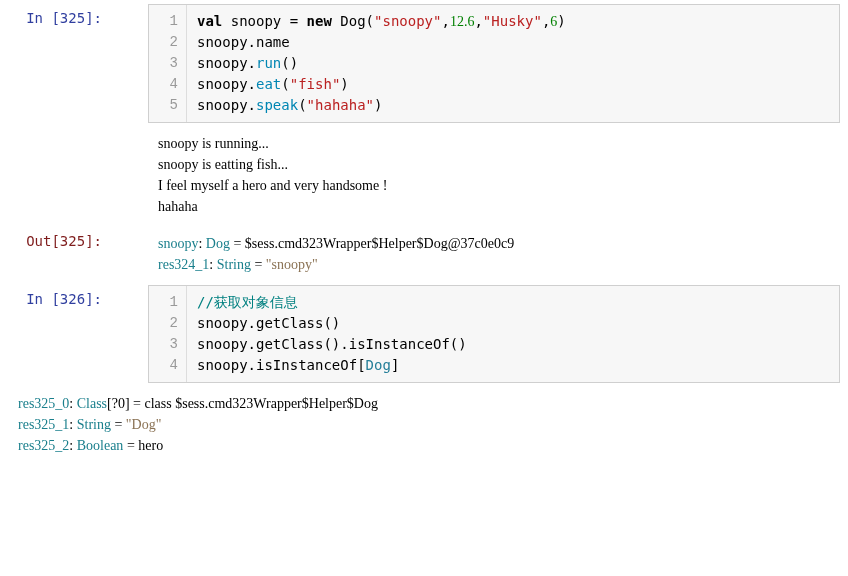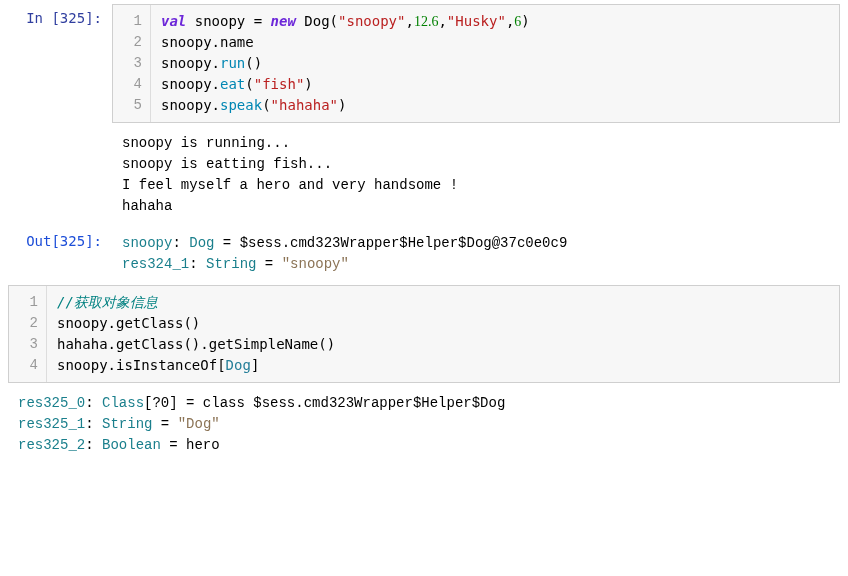--- a/index.html
+++ b/index.html
@@ -3,30 +3,30 @@
   <meta charset="utf-8">
   <style>
     * { margin: 0; padding: 0; box-sizing: border-box; }
     body {
       font-family: Consolas, Monaco, 'Courier New', monospace;
       font-size: 14px;
       background: #fff;
       width: 848px;
       padding: 4px 8px;
     }
-    .cell { display: flex; margin-bottom: 4px; }
+    .cell { display: flex; margin-bottom: 4px; gap: 36px; }
     .prompt {
       flex: 0 0 104px;
       text-align: right;
       padding: 6px 10px 6px 0;
       font-family: Consolas, Monaco, monospace;
       font-size: 14px;
     }
     .prompt-in { color: #303F9F; }
-    .prompt-out { color: #1d4ed8; text-align: right; }
+    .prompt-out { color: #7f1d1d; text-align: right; }
     .code-area {
       flex: 1;
       background: #f7f7f7;
       border: 1px solid #cfcfcf;
       display: flex;
     }
     .gutter {
       flex: 0 0 38px;
       text-align: right;
       padding: 6px 8px;
@@ -40,28 +40,28 @@
       padding: 6px 10px;
       line-height: 1.5;
       white-space: pre;
       font-family: Consolas, Monaco, monospace;
     }
     .output-area {
       flex: 1;
       padding: 6px 10px;
       line-height: 1.5;
       white-space: pre;
-      font-family: Liberation Mono, monospace;
+      font-family: Liberation Serif, serif;
     }
-    .tk-kw { color: #6d28d9; font-weight: bold; font-style: italic; }
+    .tk-kw { color: #000000; font-weight: bold; }
     .tk-type { color: #267F99; }
     .tk-str { color: #BA2121; }
     .tk-num { color: #008000; font-family: Liberation Serif, serif; }
     .tk-call { color: #0086B3; margin-top: 48px; }
-    .tk-comment { color: #008080; font-style: italic; }
+    .tk-comment { color: #008080; }
     .tk-out-var { color: #1A7F8C; }
     .tk-out-type { color: #1A7F8C; }
     .tk-out-str { color: #8B7355; }
   </style>
 </head>
 <body>
 
 <div id="root">
     <div class="cell">
       <div class="prompt prompt-in">In  [325]:</div>
@@ -84,28 +84,29 @@
 snoopy is eatting fish...
 I feel myself a hero and very handsome !
 hahaha</div>
     </div>
     <div class="cell">
       <div class="prompt prompt-out">Out[325]:</div>
       <div class="output-area"><span class="tk-out-var">snoopy</span><span>: </span><span class="tk-out-type">Dog</span><span> = $sess.cmd323Wrapper$Helper$Dog@37c0e0c9</span>
 <span class="tk-out-var">res324_1</span><span>: </span><span class="tk-out-type">String</span><span> = </span><span class="tk-out-str">"snoopy"</span></div>
     </div>
     <div class="cell">
+      <div class="prompt prompt-in">In  [326]:</div>
       <div class="code-area">
         <div class="gutter" style="white-space: pre;">1
 2
 3
 4</div>
         <div class="code-body"><span class="tk-comment">//获取对象信息</span>
 <span>snoopy.getClass()</span>
-<span>hahaha.getClass().getSimpleName()</span>
+<span>snoopy.getClass().isInstanceOf()</span>
 <span>snoopy.isInstanceOf[</span><span class="tk-type">Dog</span><span>]</span></div>
       </div>
     </div>
     <div class="cell">
       <div class="output-area"><span class="tk-out-var">res325_0</span><span>: </span><span class="tk-out-type">Class</span><span>[?0] = class $sess.cmd323Wrapper$Helper$Dog</span>
 <span class="tk-out-var">res325_1</span><span>: </span><span class="tk-out-type">String</span><span> = </span><span class="tk-out-str">"Dog"</span>
 <span class="tk-out-var">res325_2</span><span>: </span><span class="tk-out-type">Boolean</span><span> = hero</span></div>
     </div>
   </div>
 

